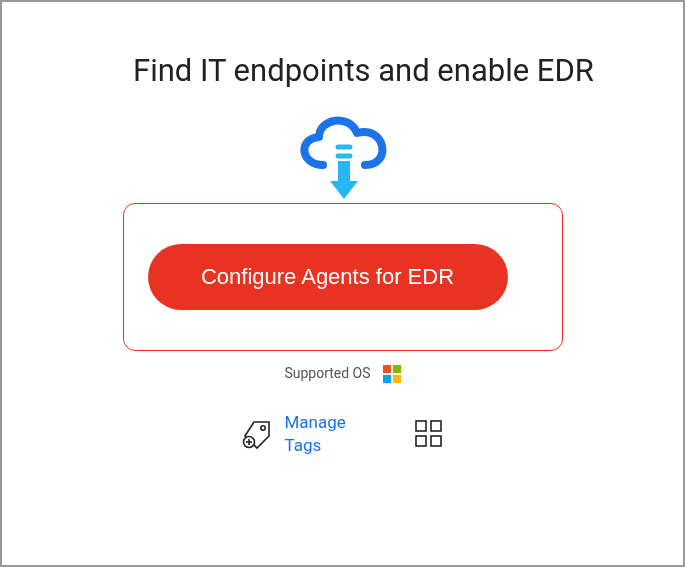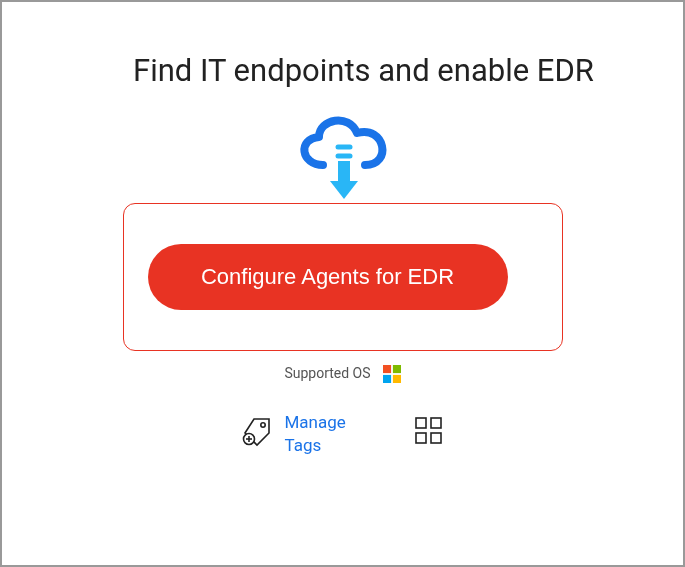--- a/index.html
+++ b/index.html
@@ -68,21 +68,21 @@
       display: block;
     }
     .links-row {
       display: flex;
       justify-content: center;
       gap: 48px;
       width: 100%;
     }
     .link-item {
       display: flex;
-      align-items: flex-start;
+      align-items: center;
       gap: 12px;
       cursor: pointer;
     }
     .link-item .icon {
       flex-shrink: 0;
       margin-top: 4px;
     }
     .link-item .icon svg {
       width: 32px;
       height: 32px;

